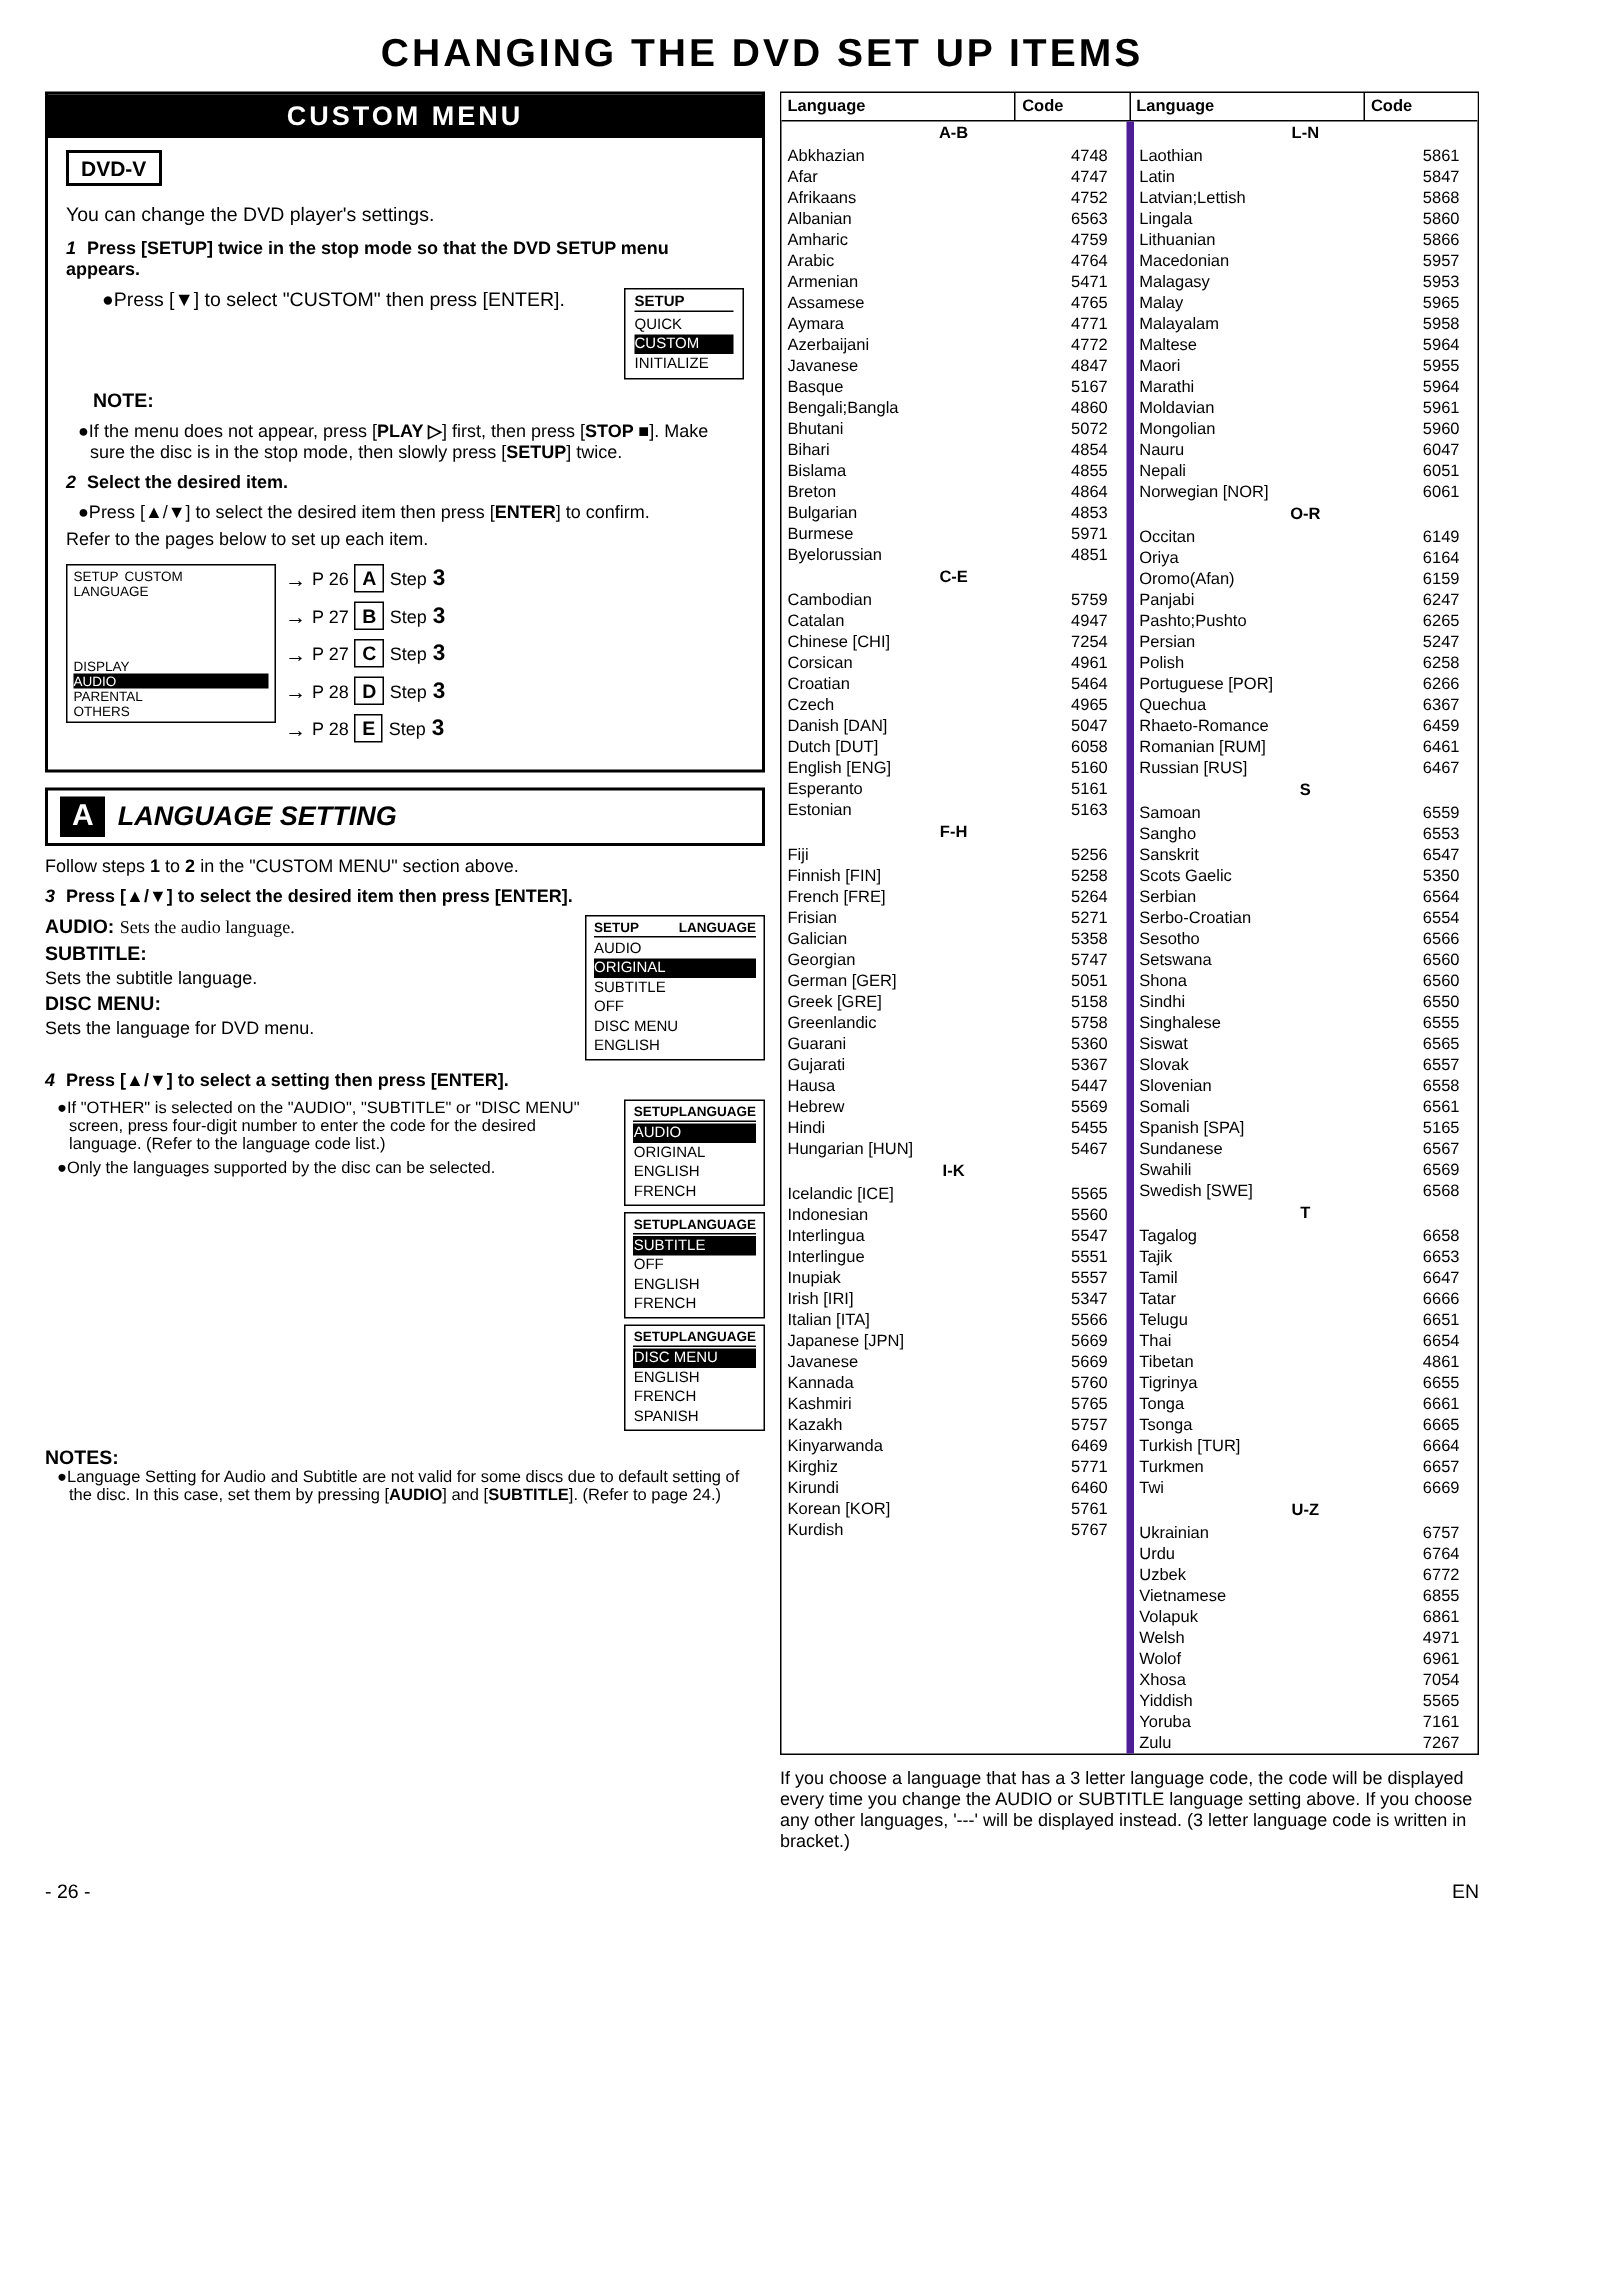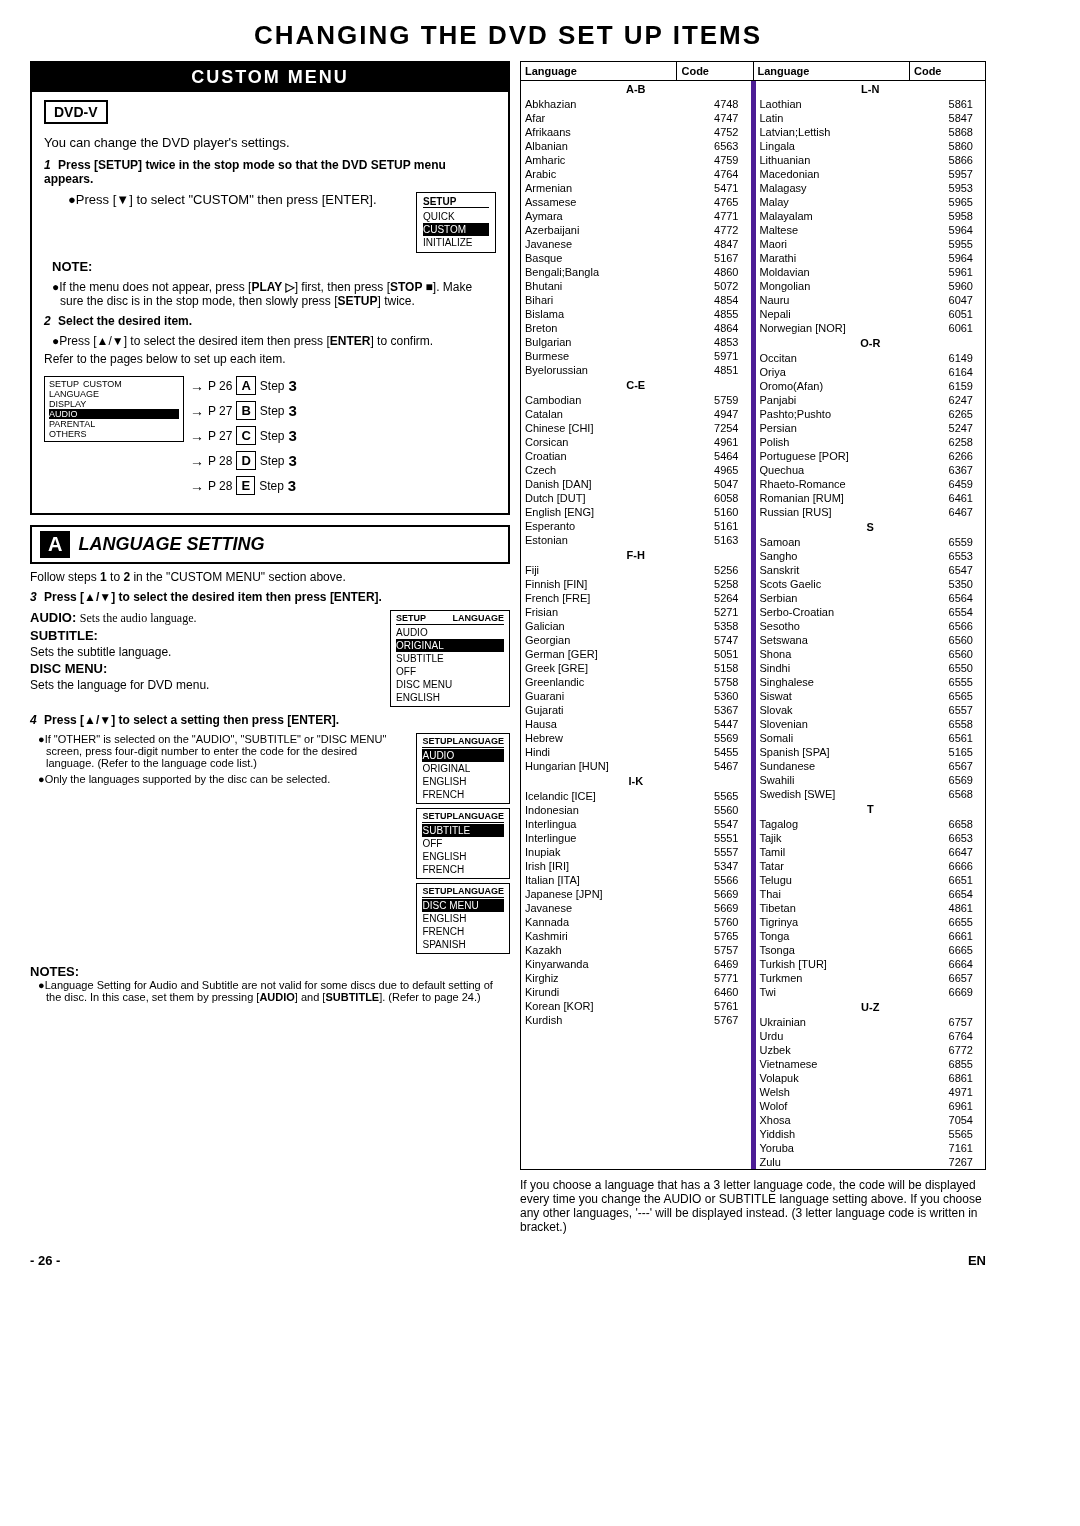--- a/index.html
+++ b/index.html
@@ -252,21 +252,20 @@
       padding-right: 8px;
     }
     
     .footer {
       display: flex;
       justify-content: space-between;
       align-items: center;
       margin-top: 15px;
       padding: 4px 0;
       font-size: 13px;
-      font-weight: bold;
     }
     .footer-note {
       font-size: 12px;
       border: 1px solid #000;
       padding: 8px 12px;
       margin-top: 10px;
     }
     .mini-setup-box {
       border: 1px solid #000;
       padding: 2px 5px;
@@ -321,21 +320,21 @@
             </div>
           </div>
           <div class="setup-menu-float">
             <div class="sm-title">SETUP</div>
             <div class="sm-item">QUICK</div>
             <div class="sm-item selected">CUSTOM</div>
             <div class="sm-item">INITIALIZE</div>
           </div>
         </div>
 
-        <div style="margin:6px 8px;">
+        <div style="margin:6px 18px;">
           <span class="note-label">NOTE:</span>
         </div>
         <div class="bullet indent" style="font-size:12px; margin-bottom:4px;">
           ●If the menu does not appear, press [<strong>PLAY ▷</strong>] first, then press [<strong>STOP ■</strong>]. Make sure the disc is in the stop mode, then slowly press [<strong>SETUP</strong>] twice.
         </div>
 
         <div class="step-block">
           <span class="step-number">2</span>
           <span class="bold-instruction">Select the desired item.</span>
         </div>
@@ -347,21 +346,21 @@
         </div>
 
         <div class="steps-diagram">
           <div class="steps-left">
             <div class="mini-box">
               <div class="title-row">
                   <span>SETUP</span>
                   <span>CUSTOM</span>
                 </div>
               <div style="font-size:9px;">LANGUAGE</div>
-              <div style="font-size:9px;">DISPLAY</div>
+              <div style="font-size:9px;margin-top:40px;">DISPLAY</div>
               <div style="font-size:9px; background:#000; color:#fff;">AUDIO</div>
               <div style="font-size:9px;">PARENTAL</div>
               <div style="font-size:9px;">OTHERS</div>
             </div>
           </div>
           <div class="steps-right">
             <div class="step-arrow">
               <span class="arrow-right">→</span>
               <span style="font-size:12px;">P 26</span>
               <span class="letter-box">A</span>

